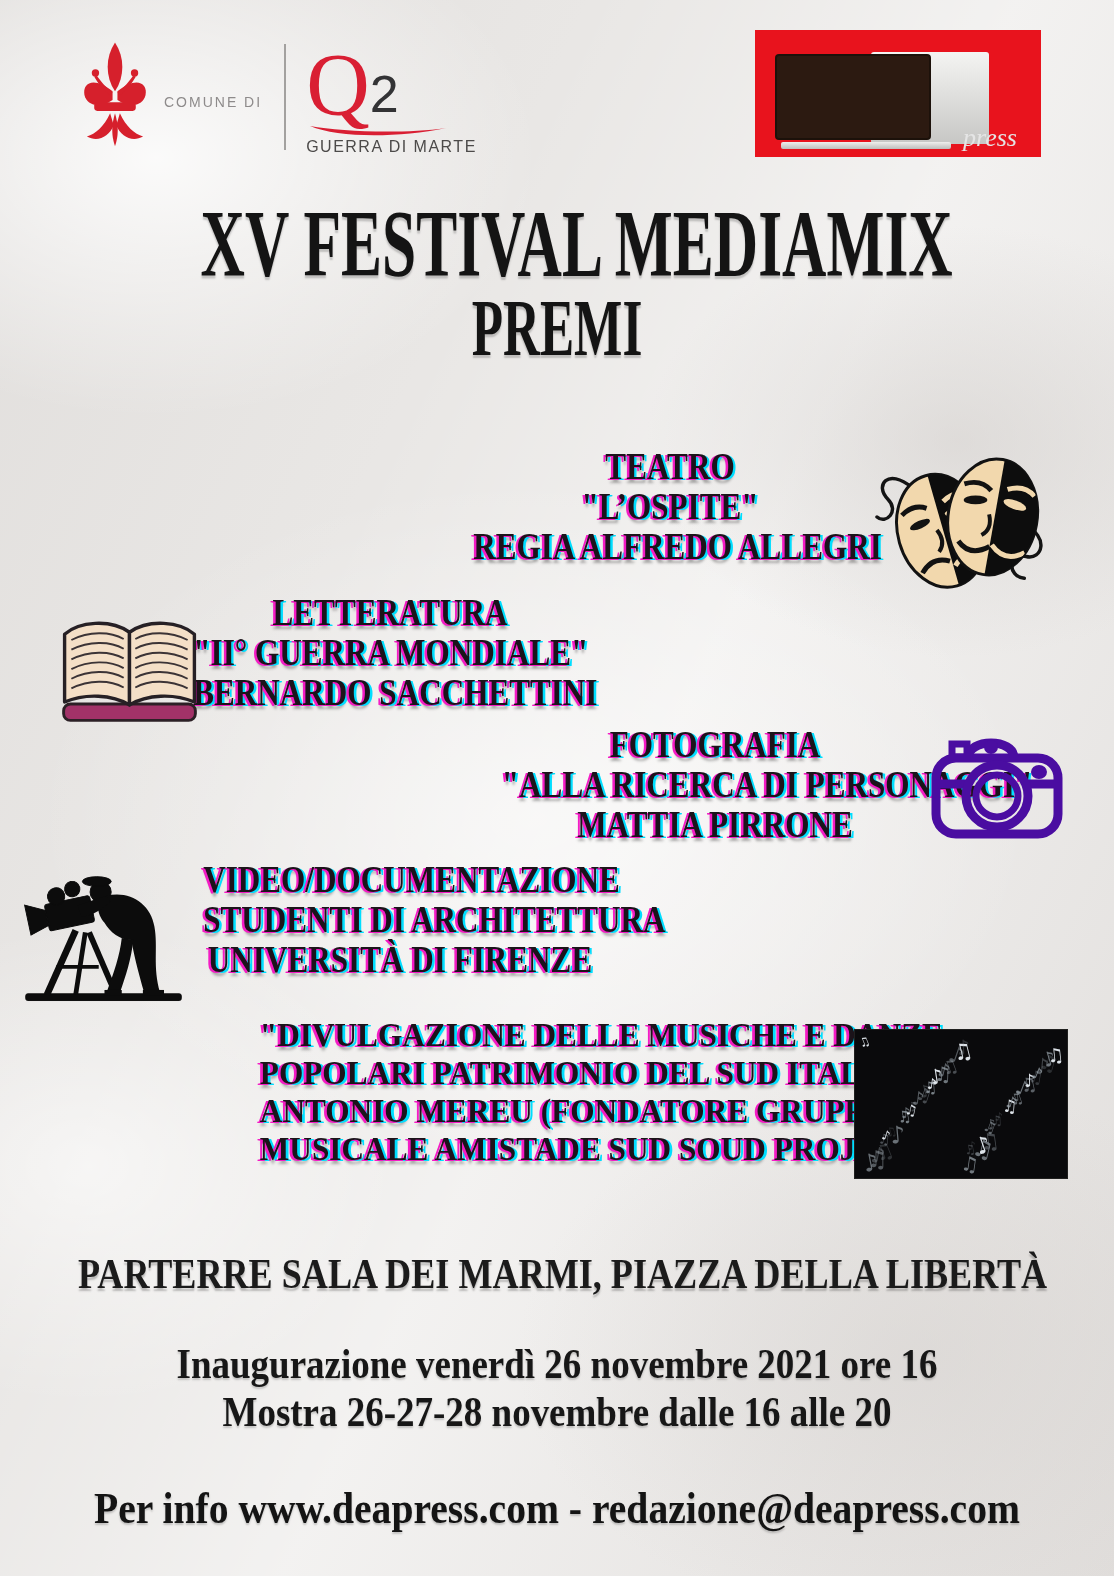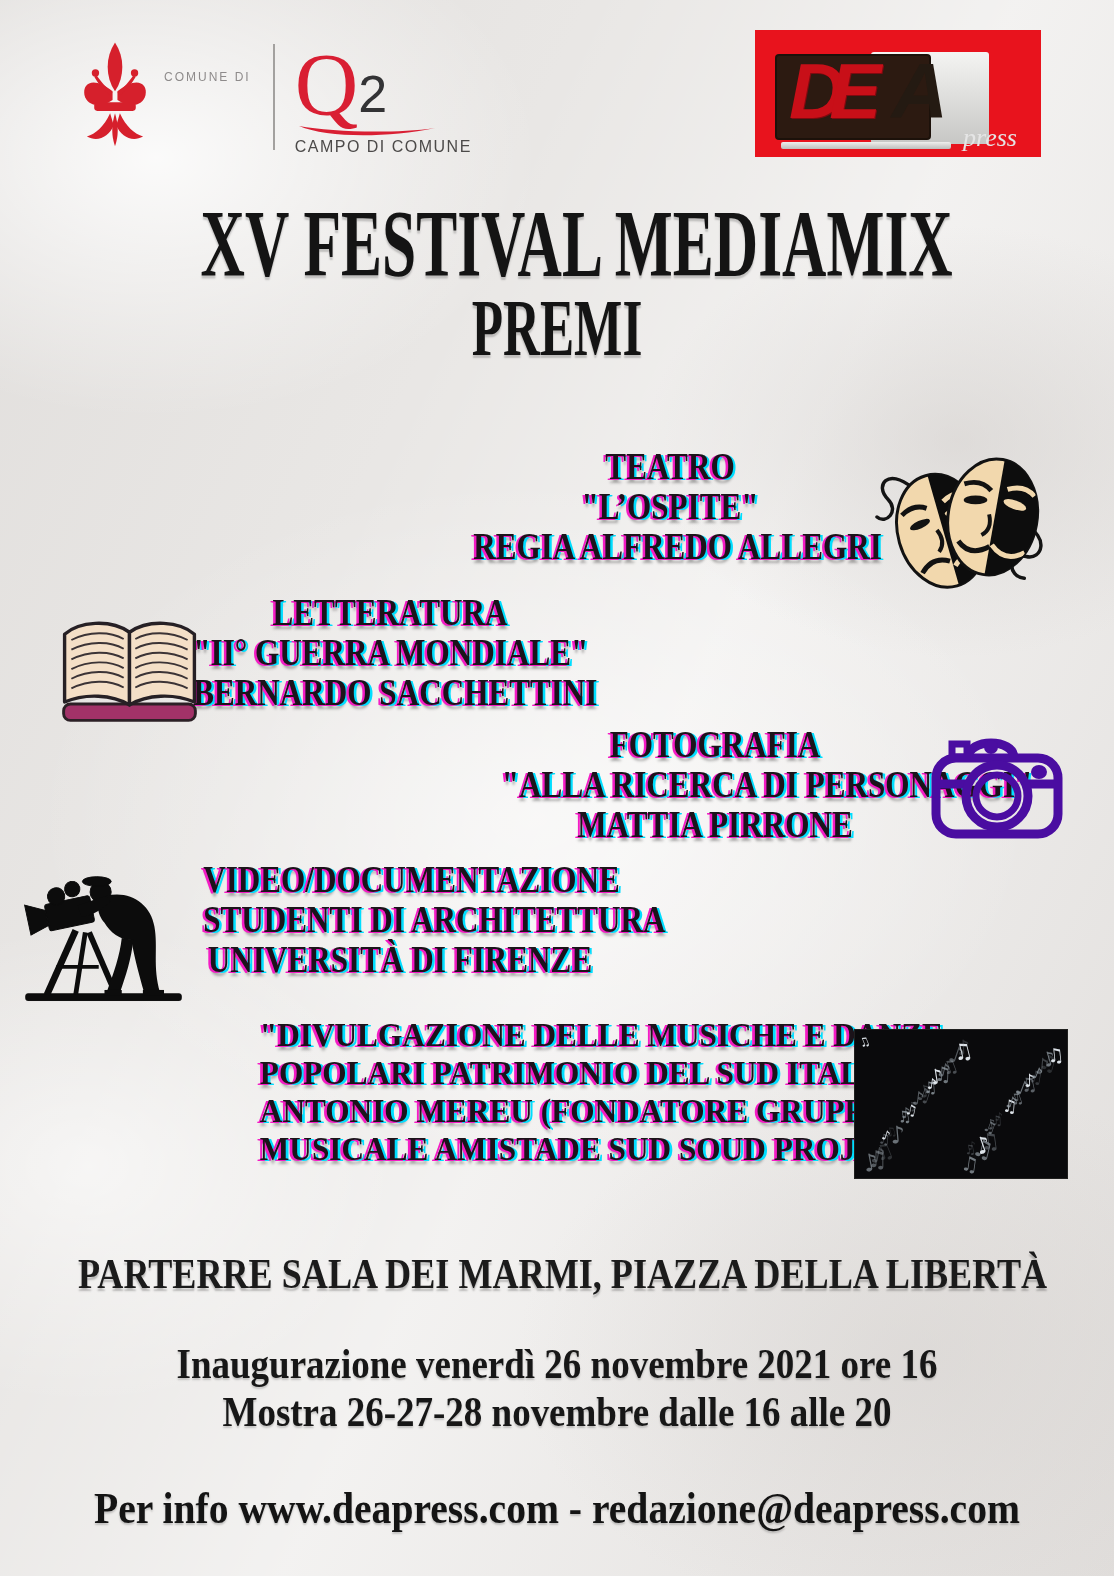--- a/index.html
+++ b/index.html
@@ -12,21 +12,21 @@
       radial-gradient(ellipse 760px 520px at 48% 52%, rgba(255,255,255,.55), transparent 66%),
       radial-gradient(ellipse 640px 440px at 82% 86%, rgba(212,208,205,.5), transparent 62%),
       radial-gradient(ellipse 520px 400px at 8% 74%, rgba(255,255,255,.6), transparent 60%),
       linear-gradient(115deg, rgba(203,199,196,.28) 0%, transparent 32%, rgba(255,255,255,.45) 55%, rgba(203,198,195,.3) 100%);
     font-family:"Liberation Serif", serif;color:#171717;
   }
   
   .logo-left{position:absolute;left:76px;top:40px;height:116px;display:flex;align-items:flex-start;}
   .fleur{width:78px;height:110px;}
   .comune-col{margin-left:10px;padding-top:30px;font-family:"Liberation Sans",sans-serif;}
-  .comune-small{display:block;font-size:12px;letter-spacing:2px;color:#8e8b8b;}
+  .comune-small{display:block;font-size:14px;letter-spacing:2px;color:#8e8b8b;margin-top:24px;}
   .comune-big{display:block;font-family:"Liberation Serif",serif;font-size:36px;letter-spacing:3px;color:#3b393a;margin-top:1px;}
   .logo-divider{width:2px;height:106px;background:#a3a19f;margin:4px 20px 0 22px;}
   .q2-col{position:relative;padding-top:6px;}
   .q2-row{display:flex;align-items:flex-start;}
   .q-letter{font-family:"Liberation Serif",serif;font-size:88px;line-height:78px;color:#d91f33;font-weight:400;}
   .q-swoosh{position:absolute;left:2px;top:82px;width:140px;height:16px;}
   .two-digit{font-family:"Liberation Sans",sans-serif;font-size:52px;line-height:52px;color:#333335;margin:22px 0 0 0px;}
   .campo{display:block;font-family:"Liberation Sans",sans-serif;font-size:16px;letter-spacing:1.5px;color:#4c4a49;margin-top:14px;}
   .dea-logo{position:absolute;left:755px;top:30px;width:286px;height:127px;background:#e8131d;}
   .dea-silver{position:absolute;left:116px;top:22px;width:118px;height:92px;background:linear-gradient(180deg,#f4f4f2,#c7c7c5);border-radius:3px;}
@@ -87,29 +87,28 @@
     </div>
     <div class="logo-divider"></div>
     <div class="q2-col">
       <div class="q2-row">
         <span class="q-letter">Q</span>
         <span class="two-digit">2</span>
       </div>
       <svg class="q-swoosh" viewBox="0 0 140 16">
         <path d="M2,4 C30,16 90,16 138,6 C96,12 34,10 2,4 Z" fill="#d91f33"></path>
       </svg>
-      <span class="campo">CAMPO DI COMUNE</span>
+      <span class="campo">GUERRA DI MARTE</span>
     </div>
   </div>
 
   <div class="dea-logo">
     <div class="dea-silver"></div>
     <div class="dea-plate"></div>
     <div class="dea-sliver"></div>
-    <div class="dea-letters"><span class="d">D</span><span class="e">E</span><span class="a">A</span></div>
     <div class="dea-press">press</div>
   </div>
 
   <div class="title1">XV FESTIVAL MEDIAMIX</div>
   <div class="title2">PREMI</div>
 
   <div class="sec glitch sec-teatro">
     <div>TEATRO</div>
     <div>"L’OSPITE"</div>
     <div>REGIA ALFREDO ALLEGRI</div>

